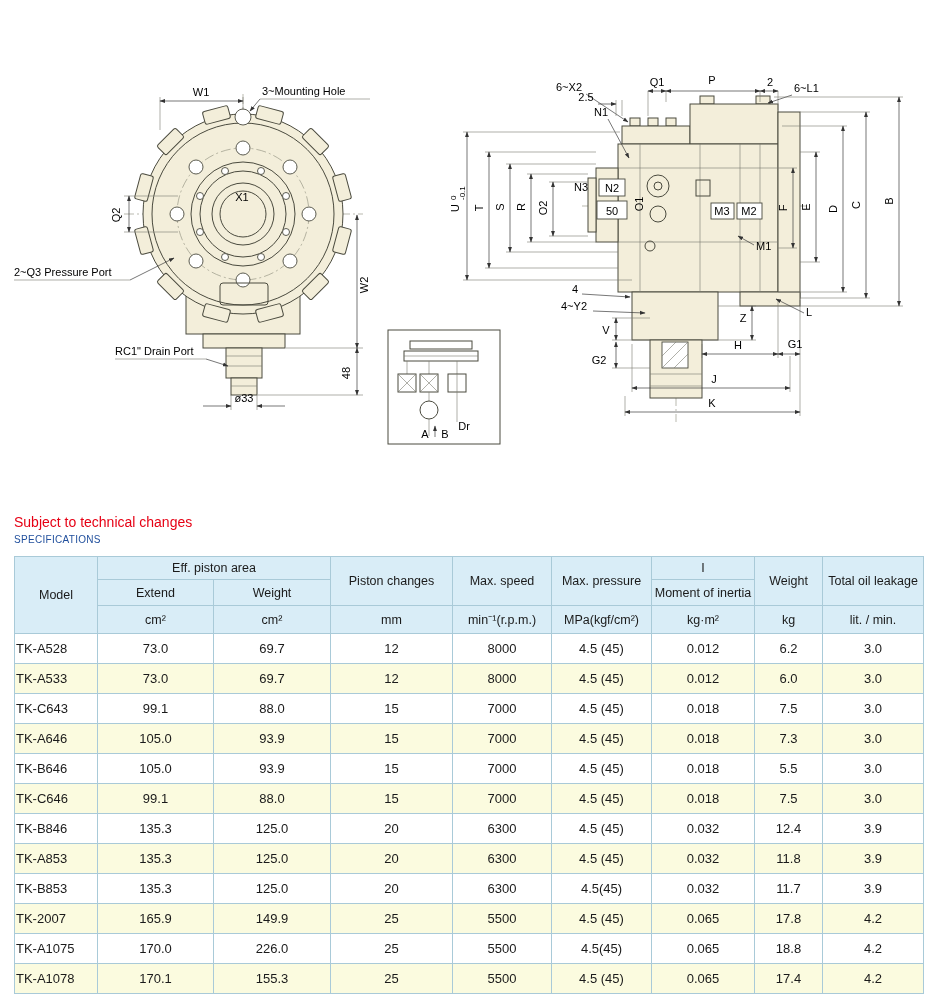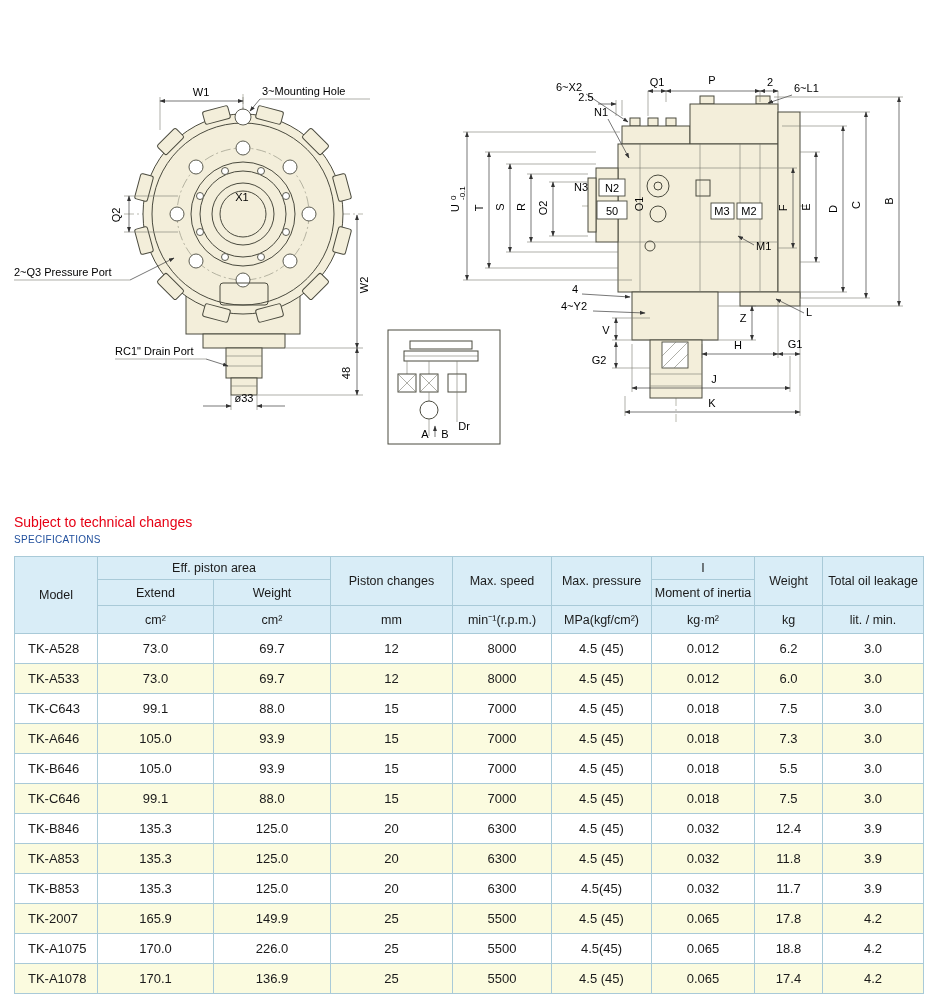--- a/index.html
+++ b/index.html
@@ -21,21 +21,21 @@
   .note-red{position:absolute;left:14px;top:514px;font-size:14px;color:var(--note-red);}
   .section-title{position:absolute;left:14px;top:534px;font-size:10px;color:var(--title-blue);letter-spacing:.3px;}
   table.spec{position:absolute;left:14px;top:556px;width:909px;border-collapse:collapse;table-layout:fixed;font-size:13px;color:#1a1a1a;}
   table.spec th,table.spec td{border:1px solid var(--border);text-align:center;vertical-align:middle;font-weight:normal;padding:0 2px;}
   table.spec thead th{background:var(--header-bg);font-size:12.5px;}
   table.spec thead tr.r1{height:23px;}
   table.spec thead tr.r2{height:26px;}
   table.spec thead tr.units{height:28px;padding-left:20px;}
   table.spec tbody tr{height:30px;background:#fff;}
   table.spec tbody tr.alt{background:var(--row-alt);}
-  table.spec td.model{text-align:left;padding-left:13px;}
+  table.spec td.model{text-align:left;padding-left:1px;}
 </style>
 </head>
 <body>
 
 <div class="page">
 
   <svg class="drawings" width="937" height="510" viewBox="0 0 937 510">
     <defs>
       <marker id="ar" viewBox="0 0 10 10" refX="9" refY="5" markerWidth="8" markerHeight="8" orient="auto-start-reverse">
         <path d="M0,1.5 L10,5 L0,8.5 z" fill="#333"></path>
@@ -495,21 +495,21 @@
           <td>25</td>
           <td>5500</td>
           <td>4.5(45)</td>
           <td>0.065</td>
           <td>18.8</td>
           <td>4.2</td>
         </tr>
         <tr class="alt">
           <td class="model">TK-A1078</td>
           <td>170.1</td>
-          <td>136.9</td>
+          <td>155.3</td>
           <td>25</td>
           <td>5500</td>
           <td>4.5 (45)</td>
           <td>0.065</td>
           <td>17.4</td>
           <td>4.2</td>
         </tr>
       </tbody>
   </table>
 

